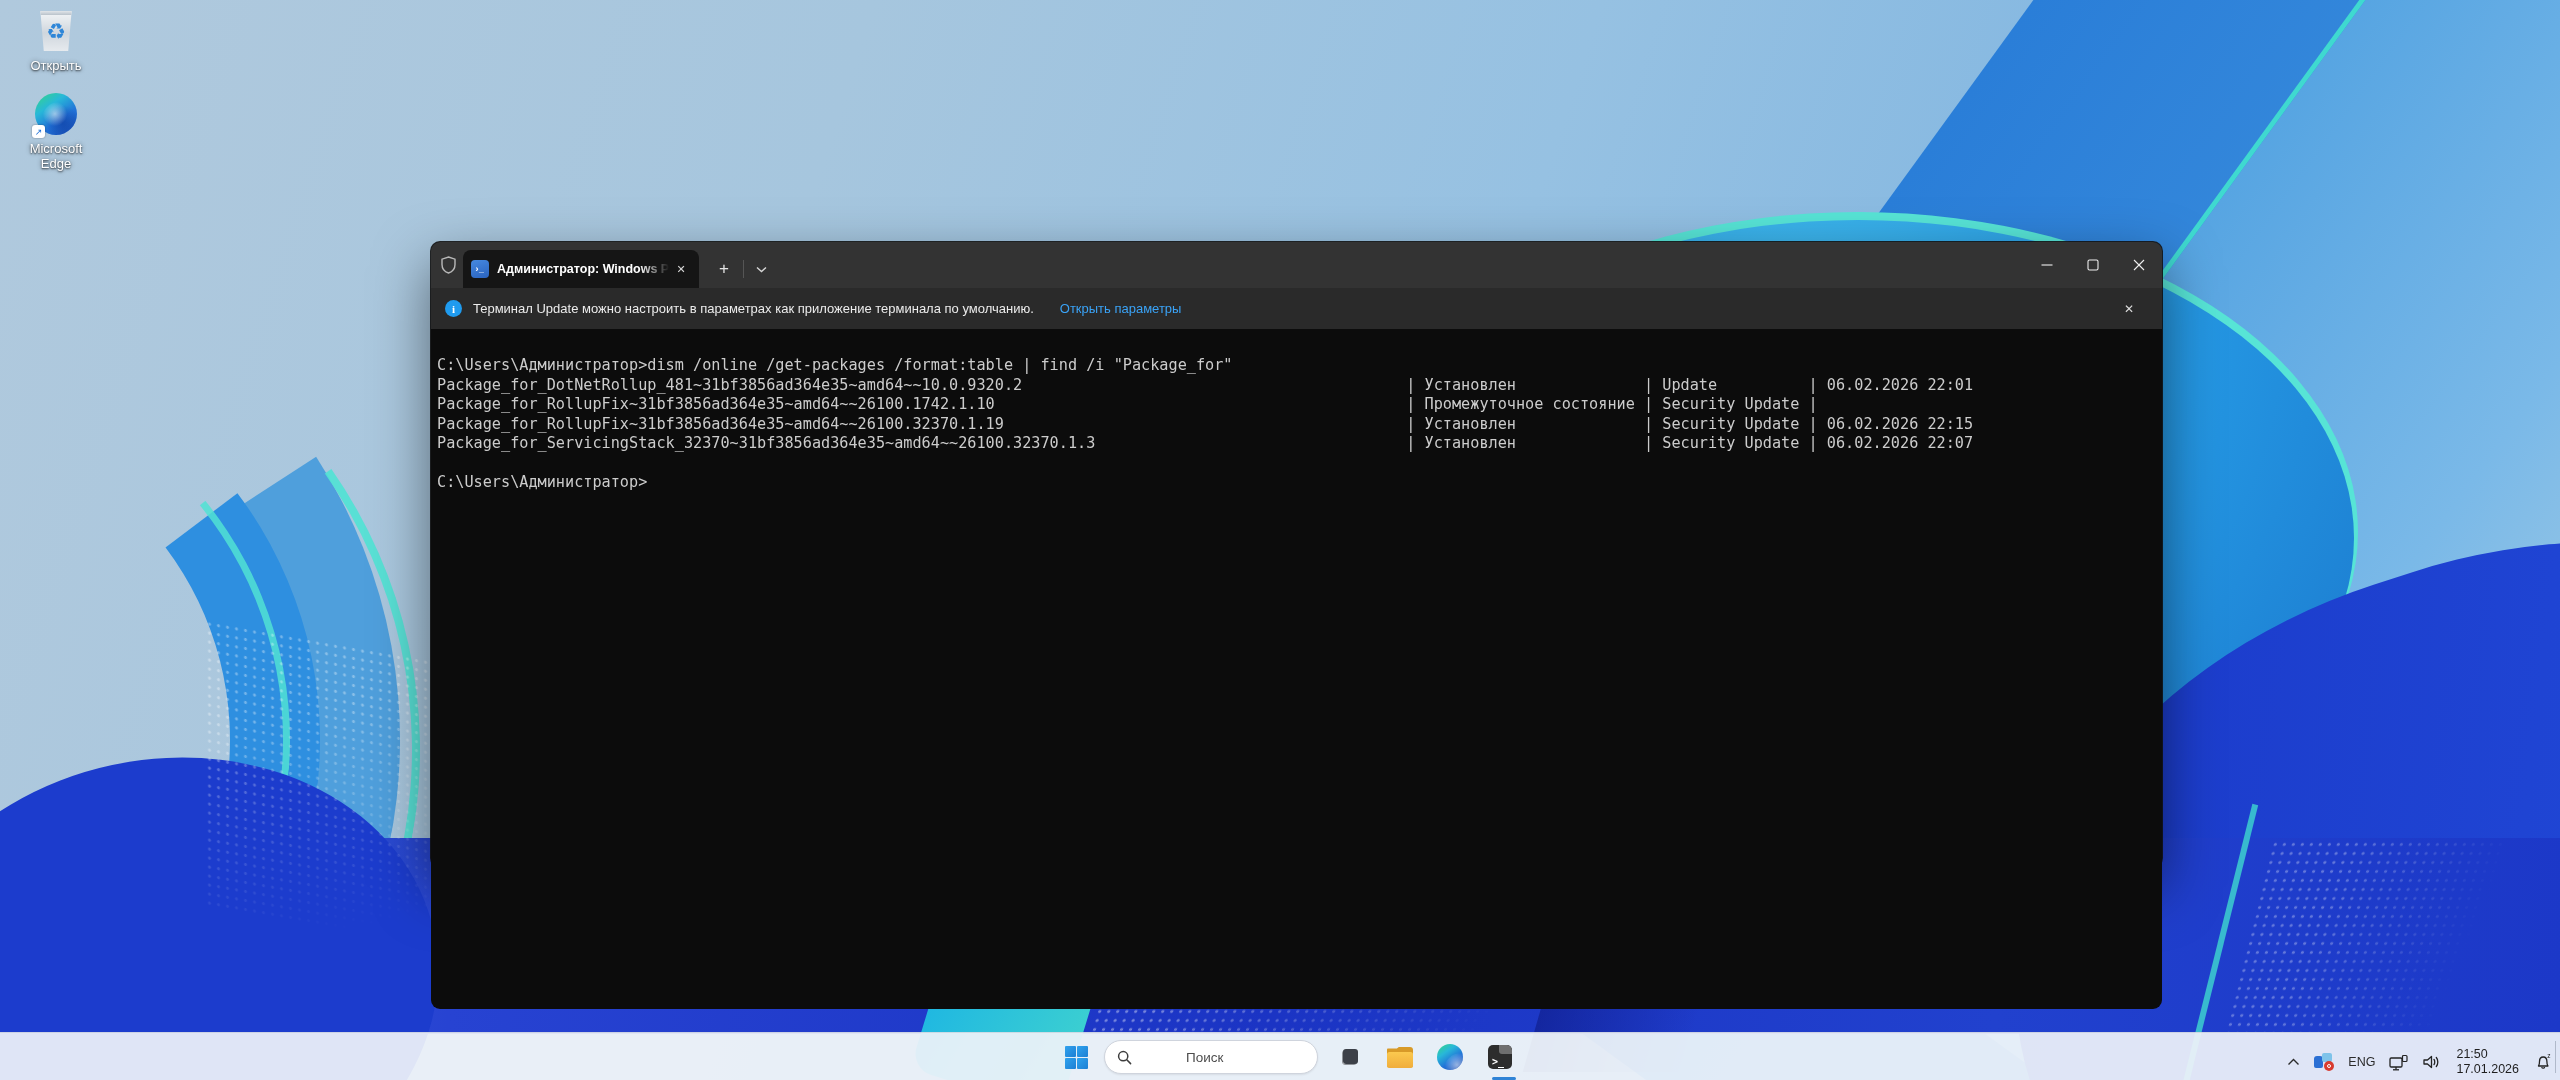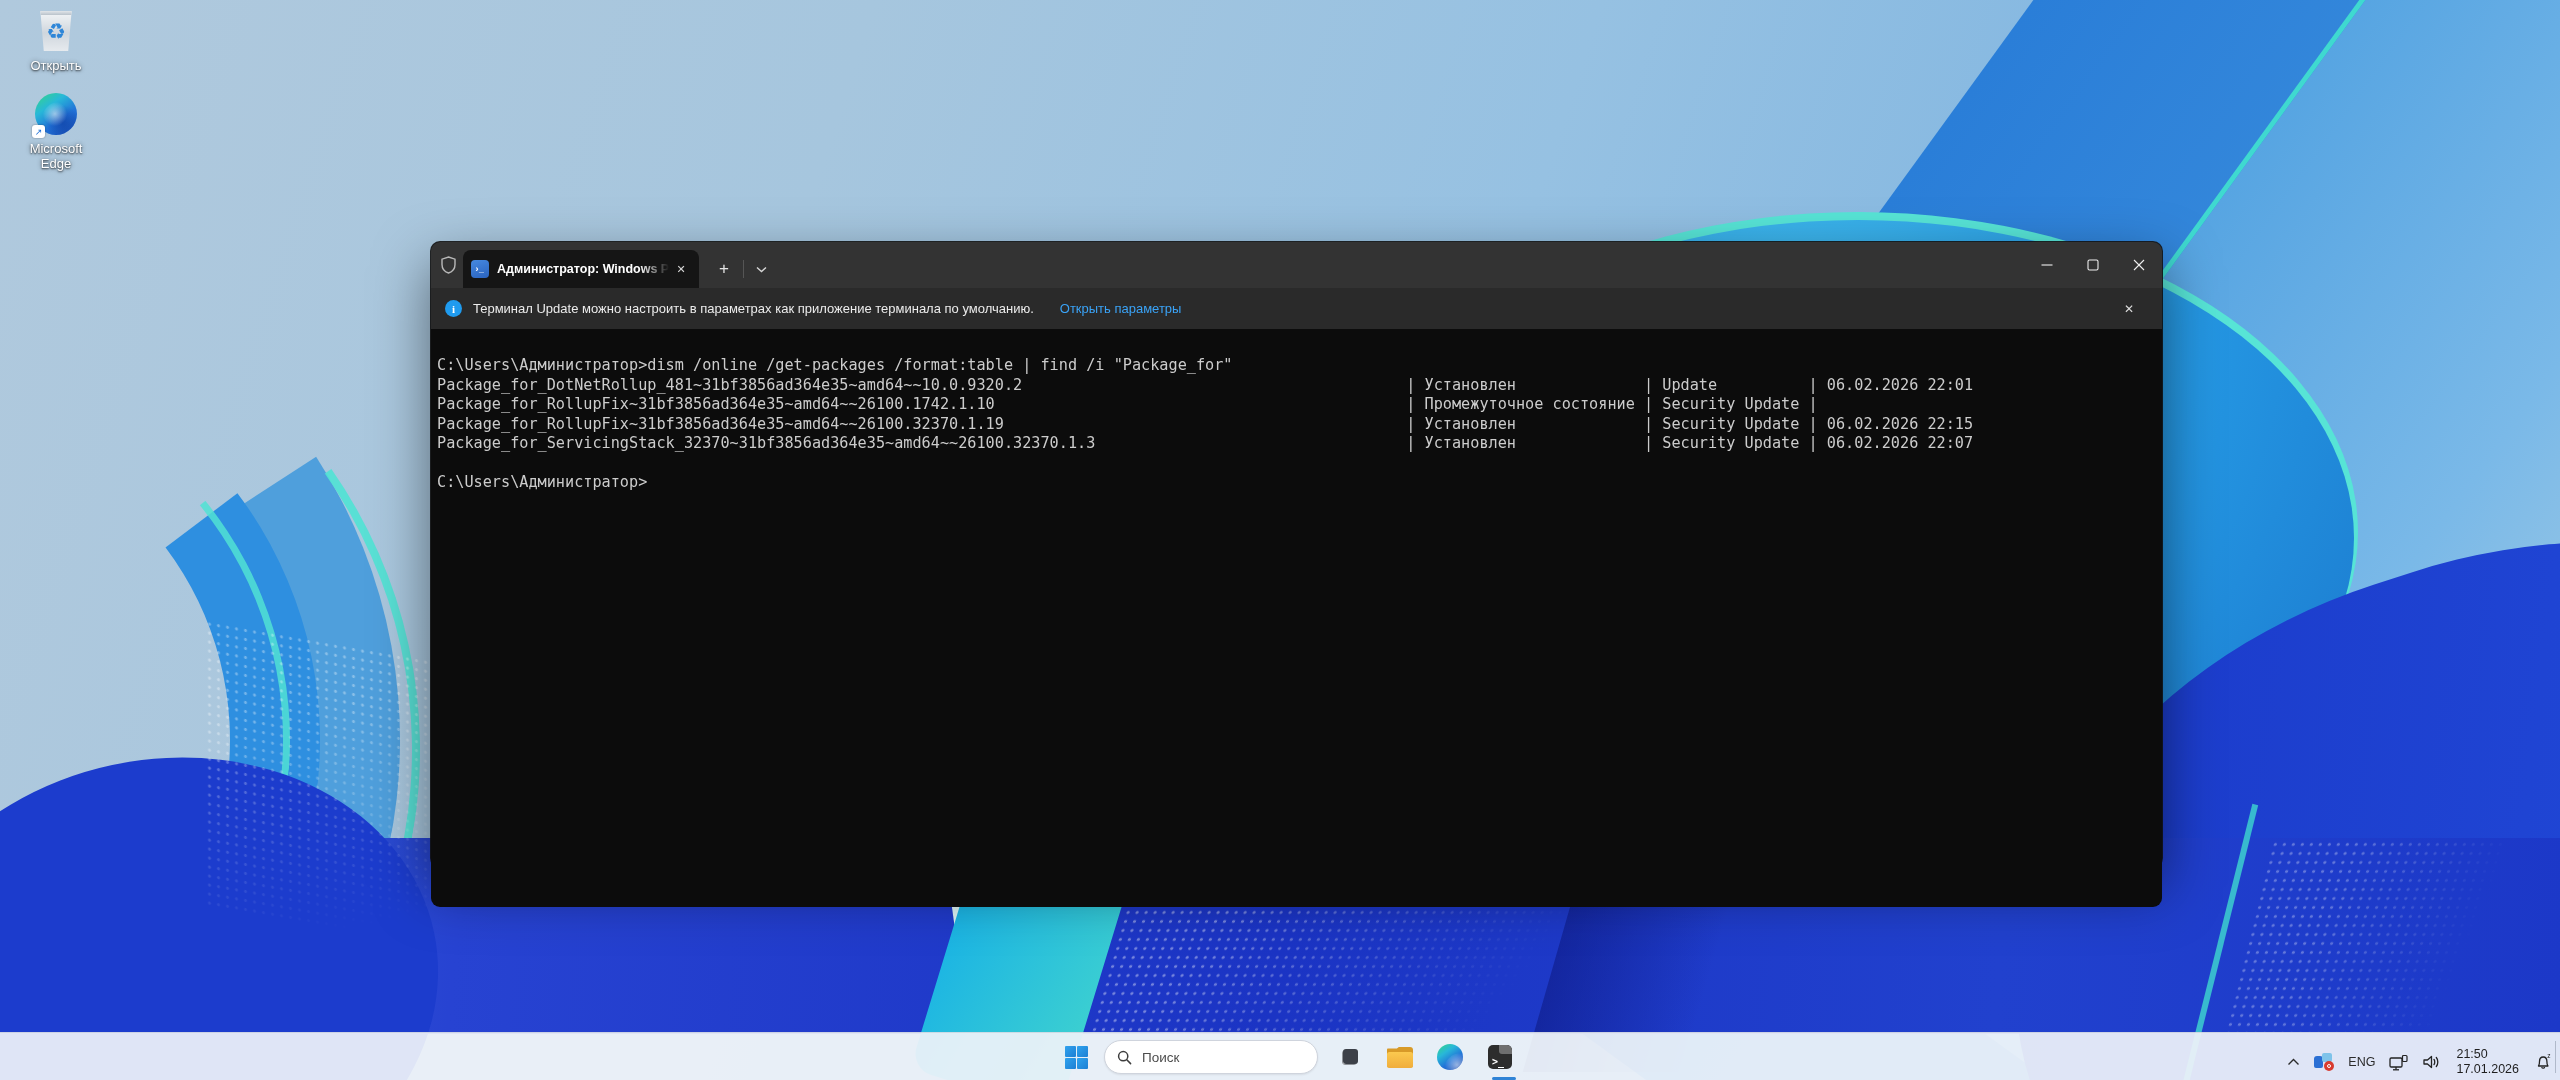--- a/index.html
+++ b/index.html
@@ -93,34 +93,34 @@
   .wc-btn svg { display:block; }
 
   .banner { height:41px; background:#2a2a2a; display:flex; align-items:center; padding:0 14px; }
   .info-icon { width:17px; height:17px; border-radius:50%; background:#1f9bef; color:#fff; flex:none;
     font-size:11px; font-weight:700; display:flex; align-items:center; justify-content:center; font-family:"Liberation Serif",serif; }
   .banner-text { margin-left:11px; font-size:13px; color:#ececec; }
   .banner-link { margin-left:26px; font-size:13px; color:#3aa3f7; cursor:pointer; }
   .banner-close { margin-left:auto; margin-right:6px; width:26px; height:26px; display:flex; align-items:center;
     justify-content:center; color:#dcdcdc; font-size:12px; }
 
-  .term-content { height:578px; background:#0c0c0c; border-radius:0 0 9px 9px; overflow:hidden; cursor:text; }
+  .term-content { height:680px; background:#0c0c0c; border-radius:0 0 9px 9px; overflow:hidden; cursor:text; }
   .term-content pre { padding:27px 6px 0 6px; font-family:"DejaVu Sans Mono", monospace;
     font-size:15.2px; line-height:19.5px; color:#cccccc; }
 
   
   .taskbar { position:absolute; left:0; bottom:0; width:2560px; height:48px; z-index:3;
     background:rgba(238,242,249,0.93); border-top:1px solid rgba(120,130,150,.18); }
   .tb-btn { position:absolute; top:4px; width:40px; height:40px; border-radius:6px;
     display:flex; align-items:center; justify-content:center; }
   .start-logo { width:23px; height:23px; display:grid; grid-template-columns:11px 11px; grid-template-rows:11px 11px; gap:1.5px; }
   .start-logo span { background:linear-gradient(135deg,#2fa3ee,#1d7fd4); border-radius:1px; }
   .search-pill { position:absolute; left:1104px; top:7px; width:214px; height:34px; border-radius:17px;
     background:#ffffff; border:1px solid #cfd4dd; box-shadow:0 1px 2px rgba(0,0,0,.08);
-    display:flex; align-items:center; padding:0 12px; }
+    display:flex; align-items:center; padding:0 12px;gap:44px; }
   .search-pill .ph { margin-left:10px; font-size:13.5px; color:#4d4d4d; }
   .tv-back { position:absolute; right:6px; top:6px; width:15px; height:15px; border-radius:3px; background:#fbfbfb; border:1.5px solid #8e9298; }
   .tv-front { position:absolute; left:6px; bottom:6px; width:15px; height:15px; border-radius:3px; background:#3c4048; }
   .folder-icon { position:relative; width:26px; height:21px; }
   .folder-back { position:absolute; inset:0; border-radius:3px; background:#d89a28;
     clip-path:polygon(0 10%,38% 10%,48% 0,100% 0,100% 100%,0 100%); }
   .folder-front { position:absolute; left:0; top:5px; width:26px; height:16px; border-radius:2.5px;
     background:linear-gradient(180deg,#fbc94f,#f0ad3c); }
   .term-ticon { position:relative; width:24px; height:24px; border-radius:5px; background:#2d2d2d; overflow:hidden; }
   .term-ticon .lite { position:absolute; right:0; top:0; width:13px; height:9px; background:#6f6f6f; border-radius:0 5px 0 3px; }

